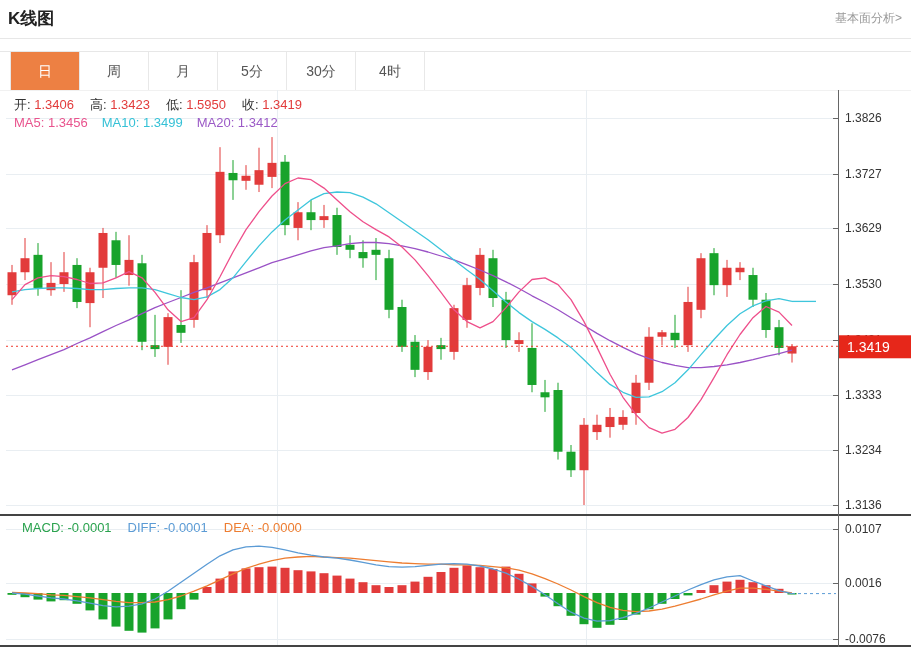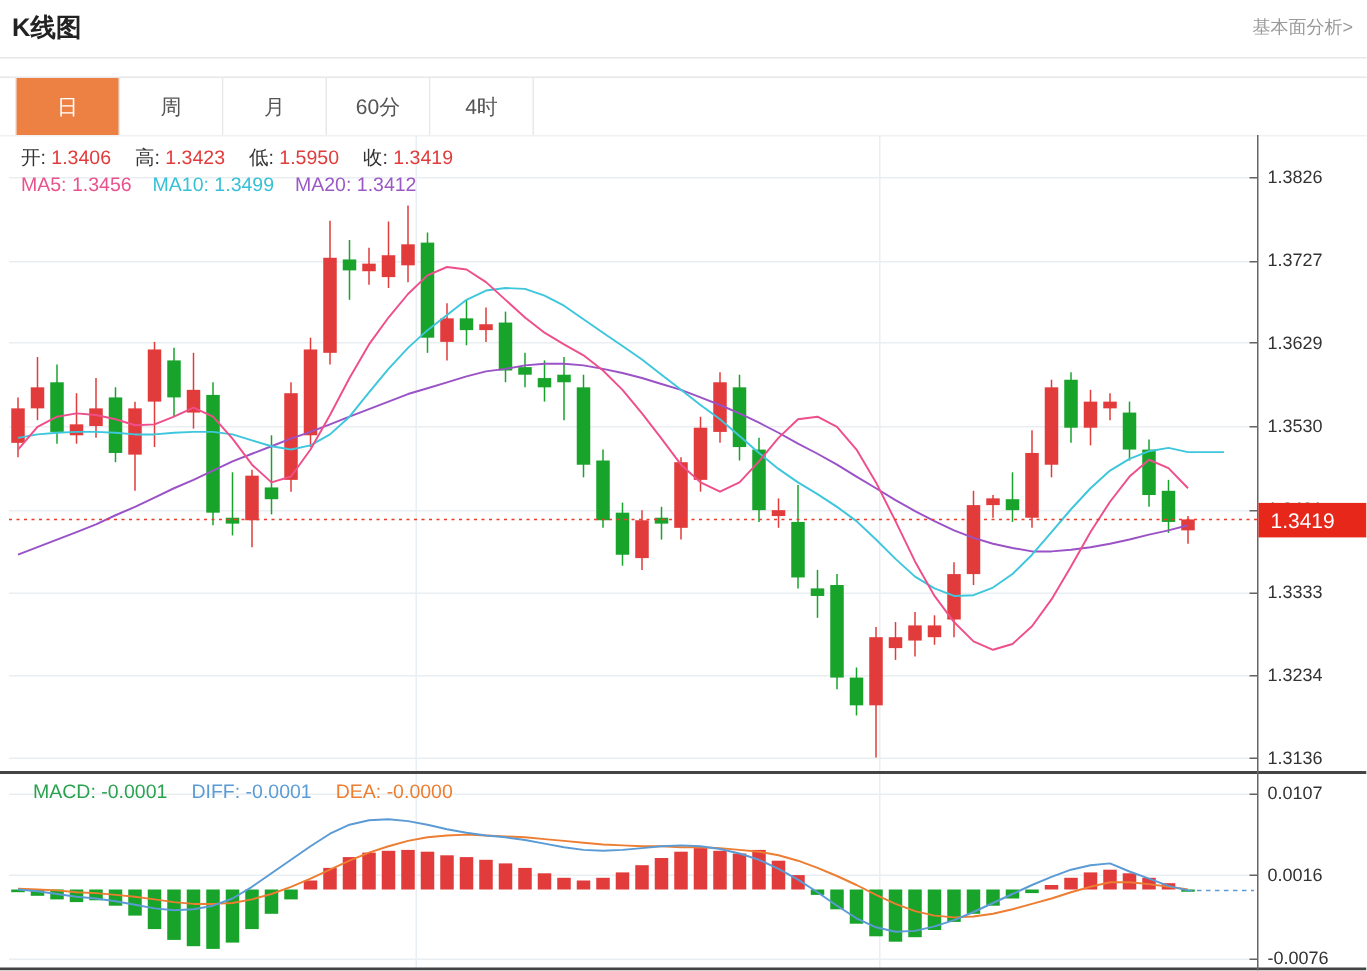--- a/index.html
+++ b/index.html
@@ -33,21 +33,22 @@
   <a class="fund-link">基本面分析&gt;</a>
 </div>
 <div class="hline" style="top:38px"></div>
 <div class="hline" style="top:51px"></div>
 <div class="hline" style="top:90px;background:#f1f1f1"></div>
 
 <div class="tabbar" id="tabbar">
     <div class="tab active">日</div>
     <div class="tab">周</div>
     <div class="tab">月</div>
-    <div class="tab">60分</div>
+    <div class="tab">5分</div>
+    <div class="tab">30分</div>
     <div class="tab">4时</div>
   </div>
 
 <svg id="chart" width="911" height="557" viewBox="0 90 911 557">
     <line x1="6" y1="118.5" x2="838" y2="118.5" stroke="#e9eef2" stroke-width="1"></line>
     <line x1="833" y1="118.5" x2="838" y2="118.5" stroke="#666666" stroke-width="1"></line>
     <line x1="6" y1="174.5" x2="838" y2="174.5" stroke="#e9eef2" stroke-width="1"></line>
     <line x1="833" y1="174.5" x2="838" y2="174.5" stroke="#666666" stroke-width="1"></line>
     <line x1="6" y1="228.5" x2="838" y2="228.5" stroke="#e9eef2" stroke-width="1"></line>
     <line x1="833" y1="228.5" x2="838" y2="228.5" stroke="#666666" stroke-width="1"></line>

